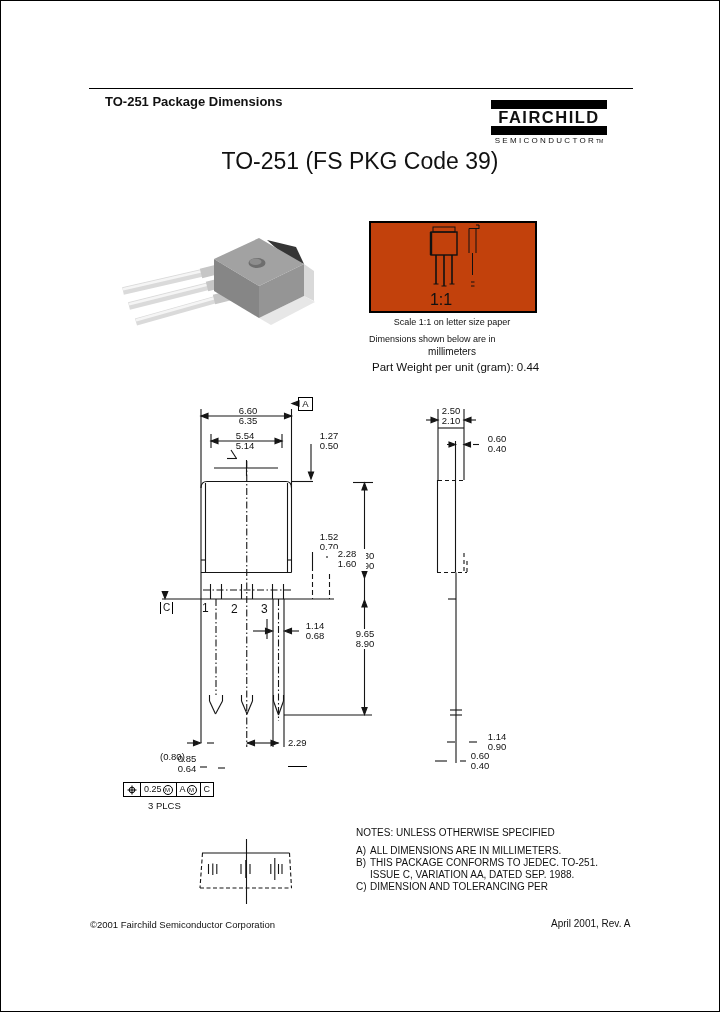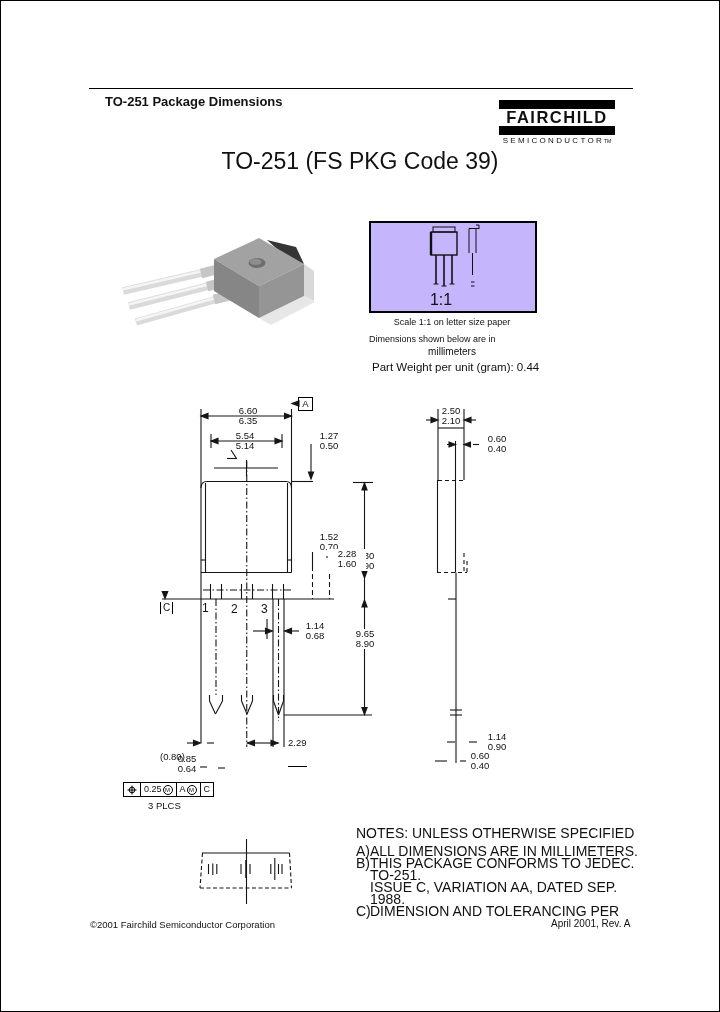--- a/index.html
+++ b/index.html
@@ -14,26 +14,26 @@
   .datumbox{position:absolute;width:13px;height:12px;border:1.5px solid #000;
             font-size:9.5px;line-height:12px;text-align:center;}
   .datumC{position:absolute;border-left:1px solid #000;border-right:1px solid #000;
           padding:0 2px;font-size:10px;line-height:12px;}
   .fcf{position:absolute;display:flex;align-items:stretch;border:1.2px solid #000;background:#fff;}
   .fcf .cell{display:flex;align-items:center;gap:1px;padding:1px 3px;font-size:9px;line-height:11px;}
   .fcf .cell + .cell{border-left:1.2px solid #000;}
   .mcirc{display:inline-block;width:8px;height:8px;border:1px solid #000;border-radius:50%;
          font-size:6px;line-height:8px;text-align:center;vertical-align:1px;}
   .underlined{border-bottom:1px solid #000;padding-bottom:18px;}
-  .logo{position:absolute;left:490px;top:99px;width:116px;text-align:center;margin-left:8px;}
+  .logo{position:absolute;left:490px;top:99px;width:116px;text-align:center;}
   .logo .bar{height:9px;background:#000;}
   .logo .brand{font-weight:bold;font-size:16.5px;line-height:17px;letter-spacing:1.5px;}
   .logo .sub{font-size:8px;letter-spacing:2.3px;line-height:9px;margin-top:1px;white-space:nowrap;}
   .logo .tm{font-size:5px;letter-spacing:0;vertical-align:0;}
-  .notes{position:absolute;left:355px;top:826px;width:285px;font-size:14px;line-height:12px;}
+  .notes{position:absolute;left:355px;top:826px;width:285px;font-size:10px;line-height:12px;}
   .notes .head{margin-bottom:6px;}
   .note-row{display:flex;}
   .note-row .nl{width:14px;flex:none;}
   svg{display:block;}
 </style>
 </head>
 <body>
 
 <div class="page">
 
@@ -67,21 +67,21 @@
       <polygon points="303,263 313,270 313,300 303,295" fill="#d9d9d9"></polygon>
       <polygon points="266,239 295,246 303,263 285,256" fill="#353535"></polygon>
       <polygon points="213,258 258,237 303,263 258,285" fill="#a2a2a2"></polygon>
       <polygon points="213,258 258,285 258,317 213,290" fill="#868686"></polygon>
       <polygon points="258,285 303,263 303,295 258,317" fill="#959595"></polygon>
       <ellipse cx="256" cy="262" rx="8.5" ry="5" fill="#6e6e6e"></ellipse>
       <ellipse cx="254.5" cy="260.8" rx="6" ry="3.2" fill="#8d8d8d"></ellipse>
     </g>
   </svg>
 
-  <div class="abs" style="left:368px;top:220px;width:164px;height:88px;border:2px solid #000;background:#c4b5fd;">
+  <div class="abs" style="left:368px;top:220px;width:164px;height:88px;border:2px solid #000;background:#c2410c;">
     <svg width="164" height="88" viewBox="368 220 164 88" style="position:absolute;left:0;top:0;">
       <g fill="none" stroke="#111" stroke-width="1">
         <rect x="430" y="224" width="22" height="5"></rect>
         <rect x="428" y="229" width="26" height="23" stroke-width="1.4"></rect>
         <line x1="428" y1="229" x2="428" y2="252" stroke-width="2.4"></line>
         <line x1="433" y1="252" x2="433" y2="281" stroke-width="1.6"></line>
         <line x1="441" y1="252" x2="441" y2="283" stroke-width="1.6"></line>
         <line x1="449" y1="252" x2="449" y2="281" stroke-width="1.6"></line>
         <line x1="430.5" y1="281" x2="435.5" y2="281"></line>
         <line x1="438.5" y1="283" x2="443.5" y2="283"></line>

